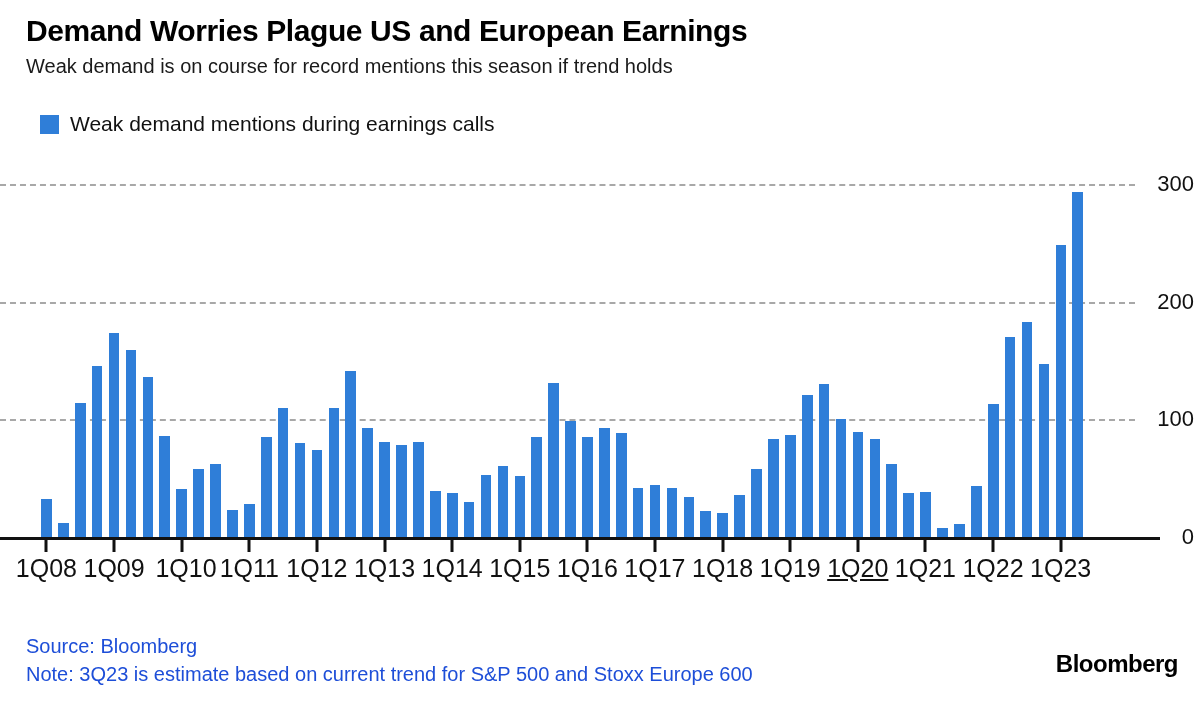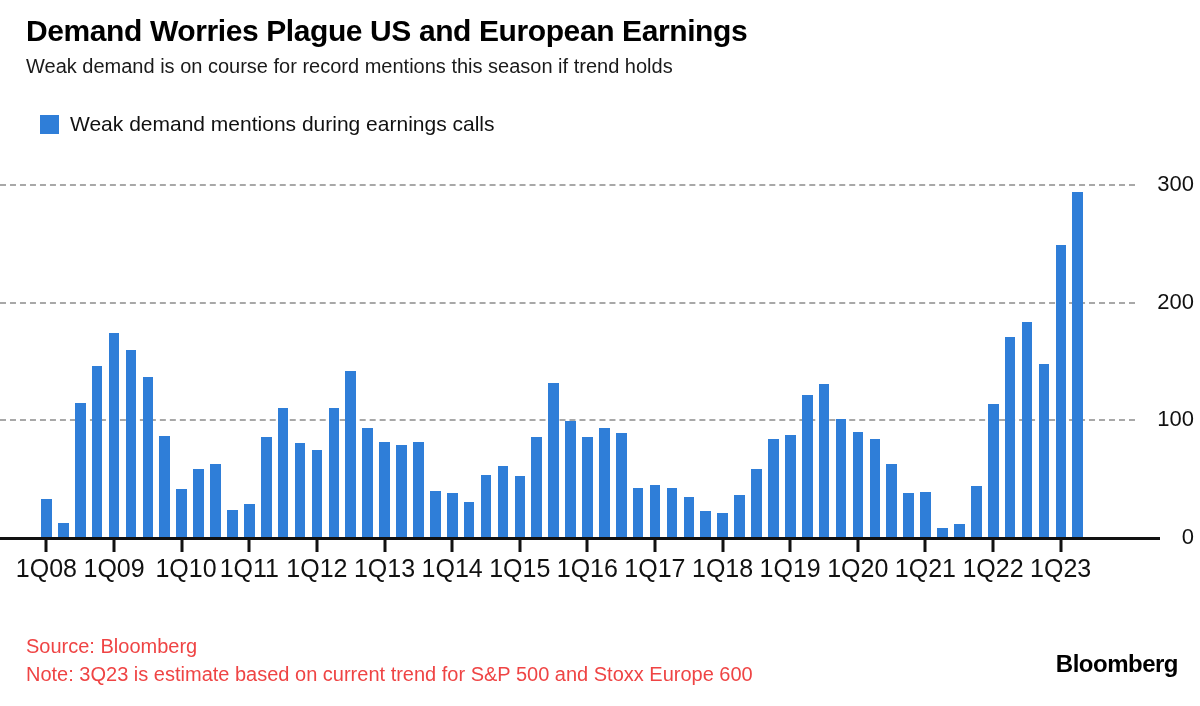--- a/index.html
+++ b/index.html
@@ -167,21 +167,21 @@
   
   #footer {
     position: absolute;
     left: 26px;
     top: 632px;
     width: 1150px;
   }
   .foot-line {
     font-size: 20px;
     line-height: 1.42;
-    color: #ef4444;
+    color: #1d4ed8;
     white-space: nowrap;
   }
   #brand {
     position: absolute;
     right: 22px;
     top: 650px;
     font-size: 24px;
     font-weight: bold;
     letter-spacing: -0.5px;
     color: #000;
@@ -429,21 +429,21 @@
         <div class="xlabel" style="left: 148px;">1Q10</div>
         <div class="xlabel" style="left: 211.29px;">1Q11</div>
         <div class="xlabel" style="left: 278.903px;">1Q12</div>
         <div class="xlabel" style="left: 346.516px;">1Q13</div>
         <div class="xlabel" style="left: 414.129px;">1Q14</div>
         <div class="xlabel" style="left: 481.742px;">1Q15</div>
         <div class="xlabel" style="left: 549.355px;">1Q16</div>
         <div class="xlabel" style="left: 616.968px;">1Q17</div>
         <div class="xlabel" style="left: 684.581px;">1Q18</div>
         <div class="xlabel" style="left: 752.194px;">1Q19</div>
-        <div class="xlabel" style="left: 819.806px;">1Q20</div>
+        <div class="xlabel" style="left: 819.806px; text-decoration: underline;">1Q20</div>
         <div class="xlabel" style="left: 887.419px;">1Q21</div>
         <div class="xlabel" style="left: 955.032px;">1Q22</div>
         <div class="xlabel" style="left: 1022.65px;">1Q23</div>
       </div>
   </div>
 
   <div id="footer">
     <div class="foot-line">Source: Bloomberg</div>
     <div class="foot-line">Note: 3Q23 is estimate based on current trend for S&amp;P 500 and Stoxx Europe 600</div>
   </div>

